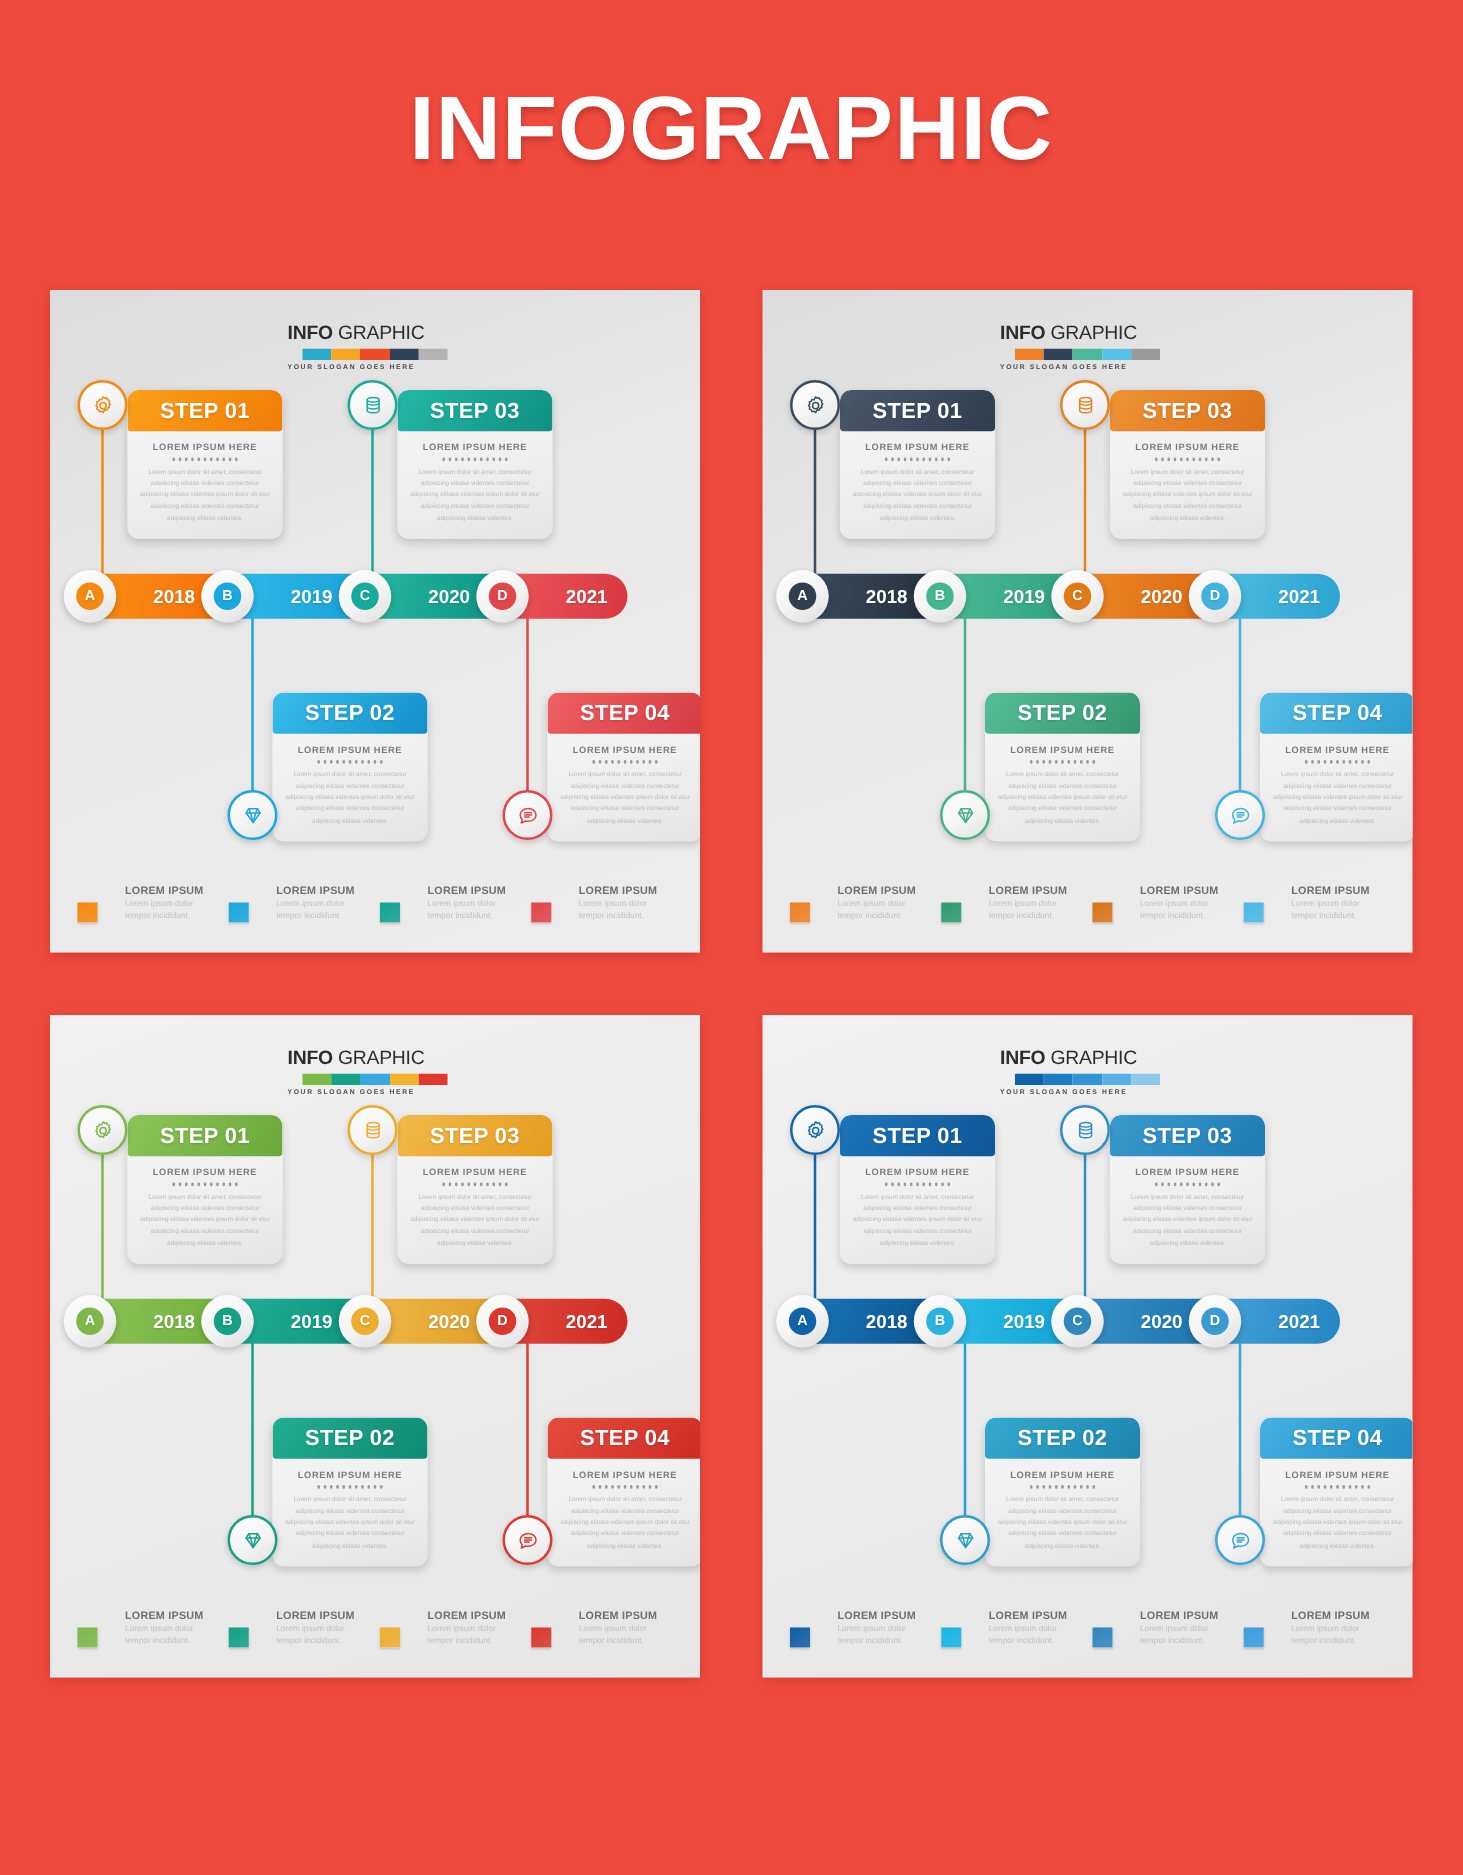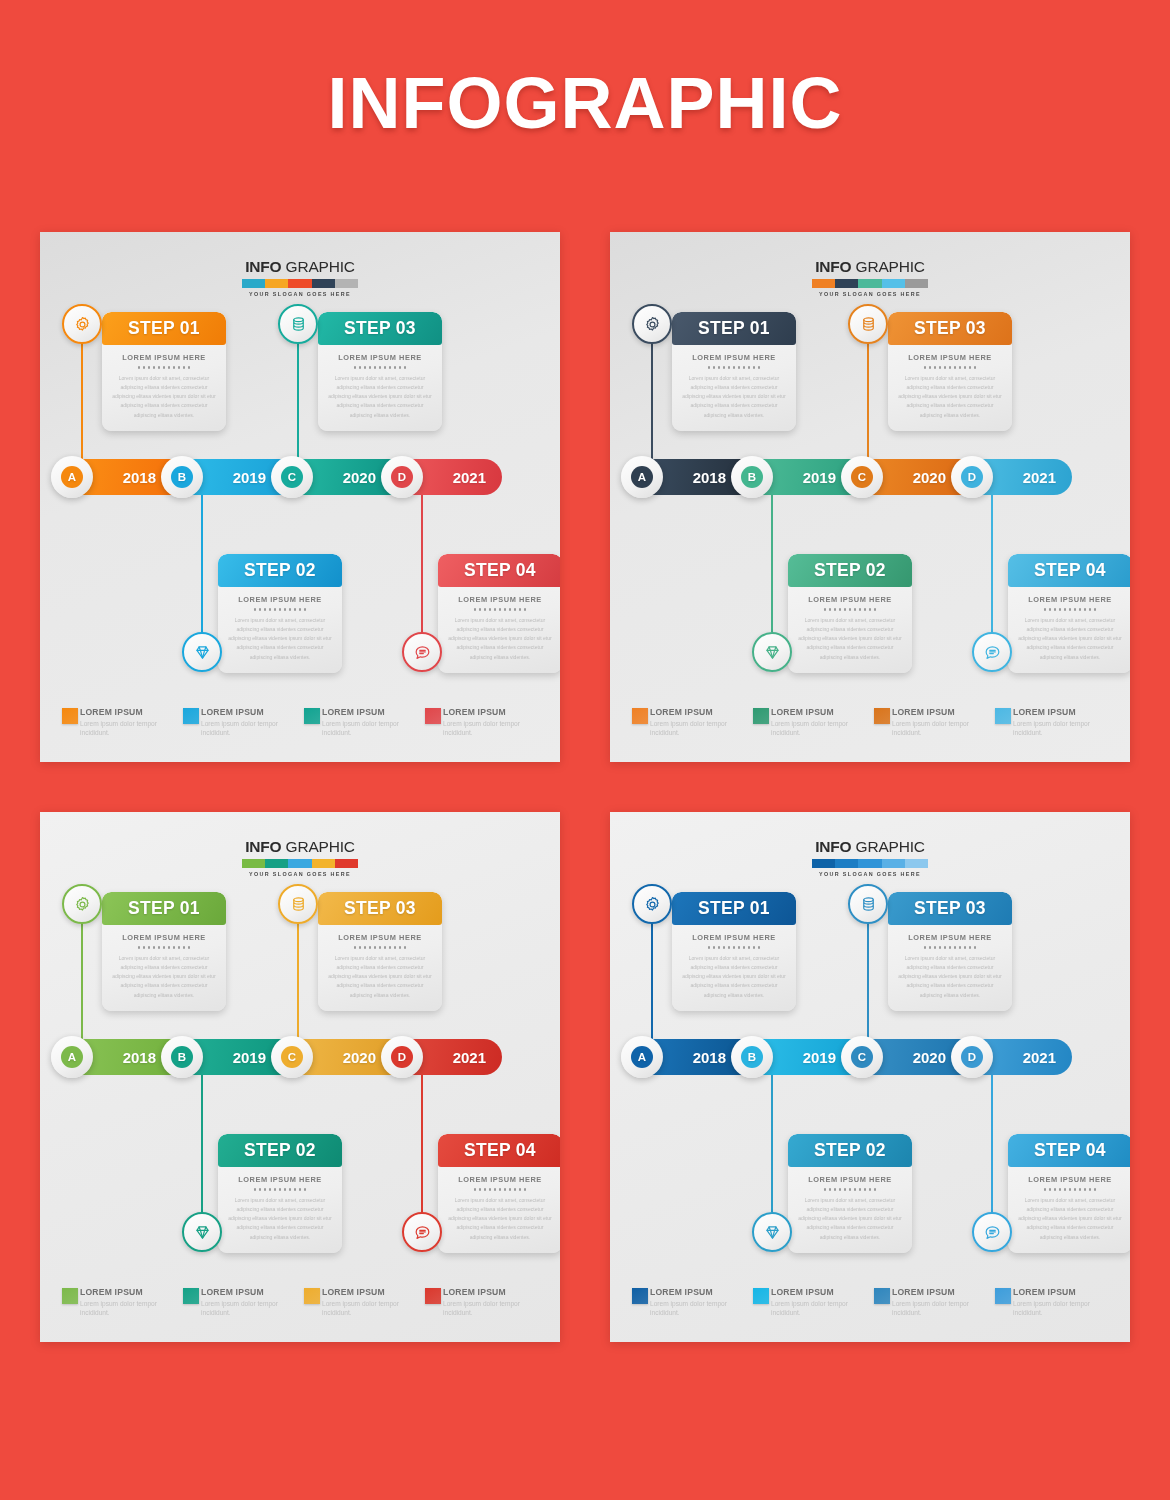--- a/index.html
+++ b/index.html
@@ -48,21 +48,20 @@
   .panel.light {
     background: linear-gradient(160deg, #f1f1f1 0%, #ebebeb 45%, #e6e6e6 100%);
   }
 
   
   .logo {
     position: absolute;
     top: 26px;
     left: 50%;
     transform: translateX(-50%);
-    text-align: center;
     width: 140px;
   }
   .logo-title {
     font-size: 15.5px;
     font-weight: bold;
     color: #2c2c2c;
     letter-spacing: -0.2px;
     white-space: nowrap;
   }
   .logo-title .thin { font-weight: normal; }
@@ -206,21 +205,21 @@
   
   .legend {
     position: absolute;
     left: 22px;
     bottom: 24px;
     width: 476px;
     display: grid;
     grid-template-columns: repeat(4, 1fr);
     gap: 8px;
   }
-  .legend-item { display: flex; gap: 2px; align-items: flex-start; }
+  .legend-item { display: flex; gap: 22px; align-items: flex-end; }
   .legend-swatch {
     width: 16px; height: 16px;
     flex: 0 0 16px;
     margin-top: 1px;
     box-shadow: 0 1px 2px rgba(0,0,0,0.18);
   }
   .legend-title {
     font-size: 8.6px;
     font-weight: bold;
     color: #6f6f6f;

